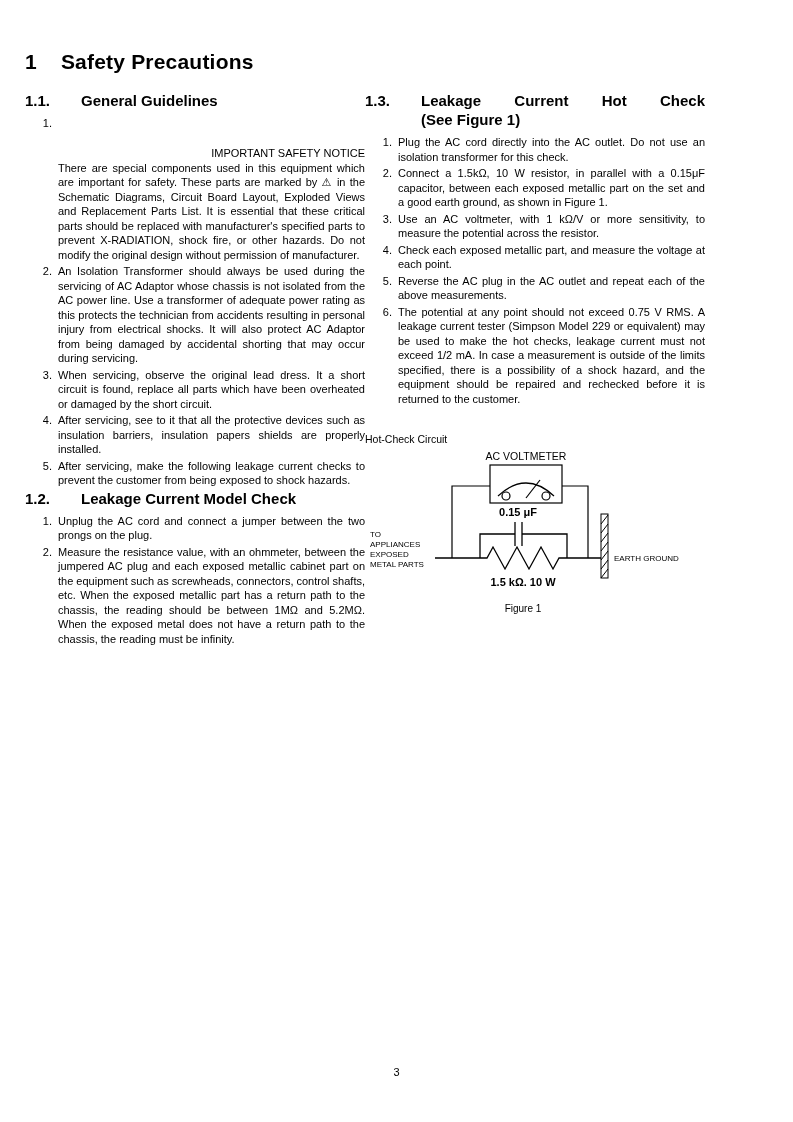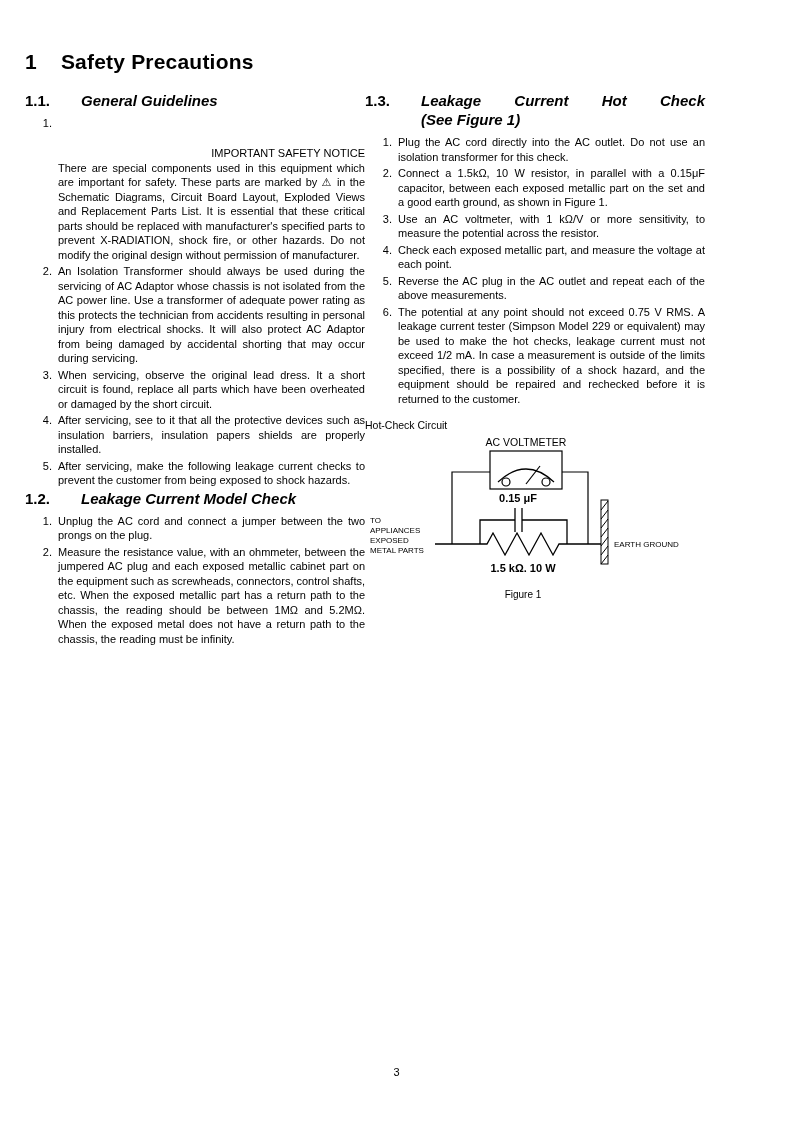--- a/index.html
+++ b/index.html
@@ -11,29 +11,29 @@
     position: relative; overflow: hidden;
   }
   .page { padding: 50px 28px 0 25px; }
   .main-title { font-size: 21px; font-weight: bold; margin: 0 0 18px 0; letter-spacing: 0.2px; }
   .main-title .title-num { margin-right: 24px; }
   .columns { display: flex; }
   .col { width: 340px; }
   .sec-head { display: flex; font-size: 15px; font-weight: bold; margin: 14px 0 7px 0; }
   .sec-head:first-child { margin-top: 0; }
   .sec-num { width: 56px; flex-shrink: 0; }
-  .sec-title-block { flex: 1; font-style: italic; }
+  .sec-title-block { flex: 1; }
   .sec-line1 { display: block; text-align: justify; text-align-last: justify; }
   .sec-line2 { display: block; text-align: left; margin-top: 2px; }
   .items { }
   .item { display: flex; font-size: 11px; line-height: 14.5px; padding-left: 13px; margin-bottom: 2px; }
   .inum { width: 14px; text-align: right; margin-right: 6px; flex-shrink: 0; }
   .itext { flex: 1; text-align: justify; }
   .ilead { display: block; text-align: right; margin-top: 30px; }
-  .figure-block { margin-top: 13px; }
+  .figure-block { margin-top: 27px; }
   .fig-intro { font-size: 10.5px; margin-bottom: 3px; }
   .circuit-svg { display: block; }
   .page-number { position: absolute; top: 1066px; left: 0; width: 100%; text-align: center; font-size: 11px; }
   svg text { font-family: "Liberation Sans", sans-serif; }
 </style>
 </head>
 <body>
 
 <div class="page">
 

